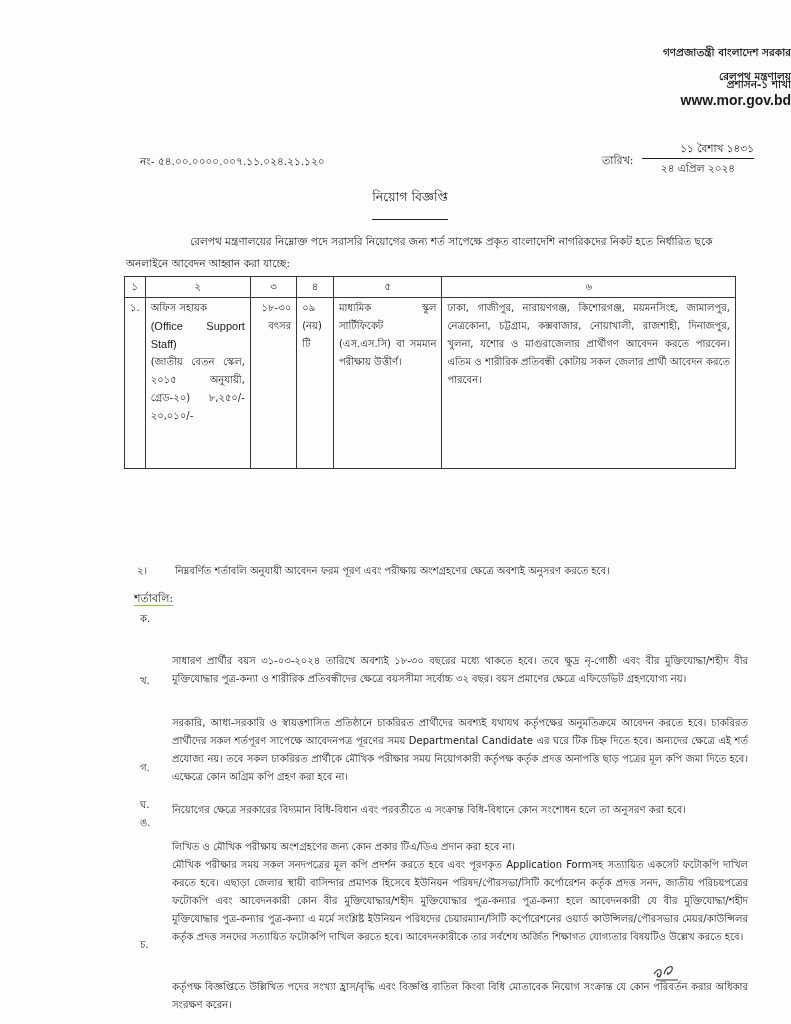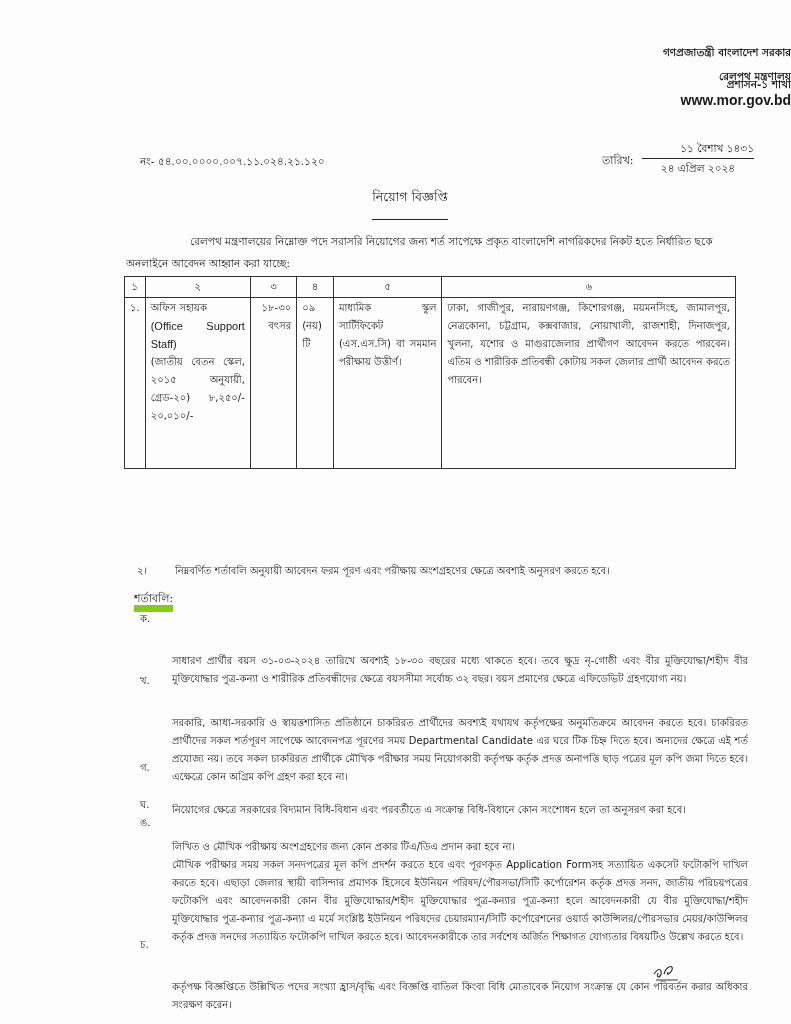--- a/index.html
+++ b/index.html
@@ -29,21 +29,21 @@
   table.posts th { text-align: center; }
   table.posts tr.num td { text-align: center; }
   .c1 { width: 22px; } .c2 { width: 148px; } .c3 { width: 42px; } .c4 { width: 56px; } .c5 { width: 120px; }
   .just { text-align: justify; }
   .en { font-family: "Liberation Sans", sans-serif; font-size: 11px; }
   .row-body td { height: 168px; }
   .para2 { position: absolute; left: 137px; top: 563px; font-size: 10px; }
   .para2 .n { position: absolute; left: 0; }
   .para2 .t { position: absolute; left: 38px; width: 600px; white-space: nowrap; }
   .cond-head { position: absolute; left: 134px; top: 590px; font-size: 11px; }
-  .cond-head span { border-bottom: 7px solid #84cc16; }
+  .cond-head span { border-bottom: 1px solid #84cc16; }
   .cond { position: absolute; left: 140px; width: 608px; font-size: 10px; line-height: 18px; }
   .cond .lbl { position: absolute; left: 0; top: 0; }
   .cond .txt { margin-left: 32px; text-align: justify; margin-top: 42px; }
   .c-ka { top: 610px; } .c-kha { top: 672px; } .c-ga { top: 759px; } .c-gha { top: 796px; }
   .c-uma { top: 814px; } .c-ca { top: 936px; }
   .signature { position: absolute; left: 652px; top: 960px; width: 30px; height: 24px; }
 </style>
 </head>
 <body>
 

